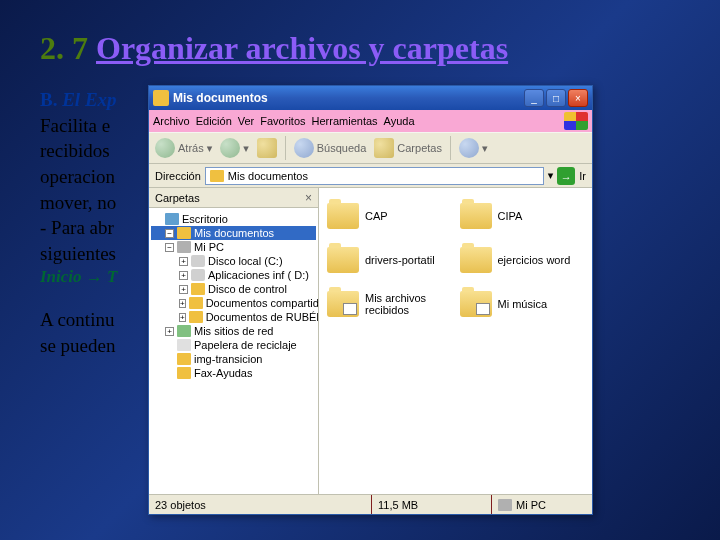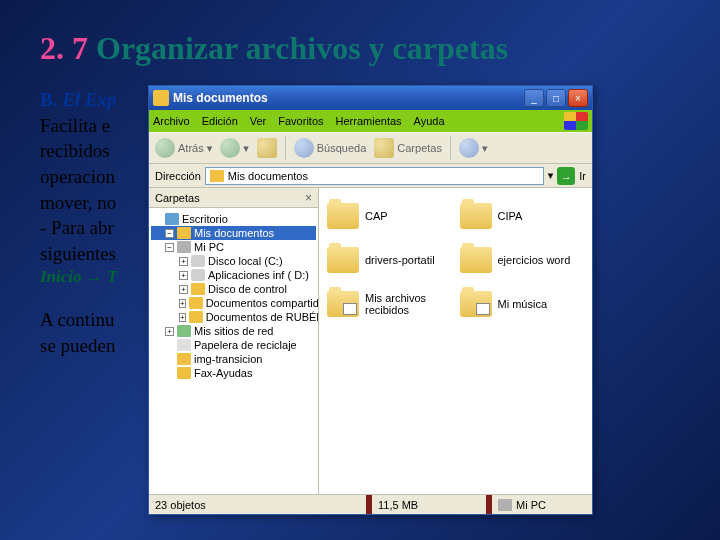--- a/index.html
+++ b/index.html
@@ -15,22 +15,22 @@
   .slide {
     padding: 30px 40px;
     position: relative;
     height: 100%;
   }
   .title {
     font-size: 32px;
     color: #000;
     margin: 0 0 20px 0;
   }
-  .title-num { color: #ec4899; }
-  .title-main { color: #0f766e; }
+  .title-num { color: #4d7c0f; }
+  .title-main { color: #8b5cf6; text-decoration: underline; }
   .body-text {
     font-size: 19px;
     color: #000;
     line-height: 1.35;
   }
   .section-label { color: #003399; font-weight: bold; }
   .section-em { font-style: italic; }
   .path-line { color: #006633; font-weight: bold; font-style: italic; font-size: 17px; }
   .path-end { color: #003399; }
   .arrow { color: #006633; }
@@ -71,25 +71,25 @@
     border: 1px solid #2a4a90;
     border-radius: 3px;
     color: #fff;
     font-size: 10px;
     display: flex; align-items: center; justify-content: center;
     cursor: pointer;
   }
   .winbtn.close { background: linear-gradient(to bottom, #f08060, #d04020); border-color: #a02000; }
   .menubar {
     height: 22px;
-    background: #84cc16;
+    background: #f9a8d4;
     display: flex;
     align-items: center;
     padding: 0 4px;
-    gap: 12px;
+    gap: 6px;
   }
   .menubar span { cursor: pointer; }
   .winflag {
     margin-left: auto;
     width: 24px; height: 18px;
     background: conic-gradient(#e03030 0 25%, #30a030 0 50%, #3030e0 0 75%, #f0c030 0 100%);
     border-radius: 2px;
   }
   .toolbar {
     height: 32px;
@@ -233,21 +233,21 @@
   .statusbar {
     height: 20px;
     background: #ece9d8;
     border-top: 1px solid #c0c0b0;
     display: flex;
     align-items: center;
     font-size: 11px;
   }
   .status-seg {
     padding: 0 6px;
-    border-right: 6px solid #7f1d1d;
+    border-right: 1px solid #7f1d1d;
     height: 100%;
     display: flex;
     align-items: center;
     gap: 4px;
   }
   .status-seg.grow { flex: 1; }
   .pcicon { width: 14px; height: 12px; background: #b0b0b0; border-radius: 1px; }
 </style>
 </head>
 <body>

